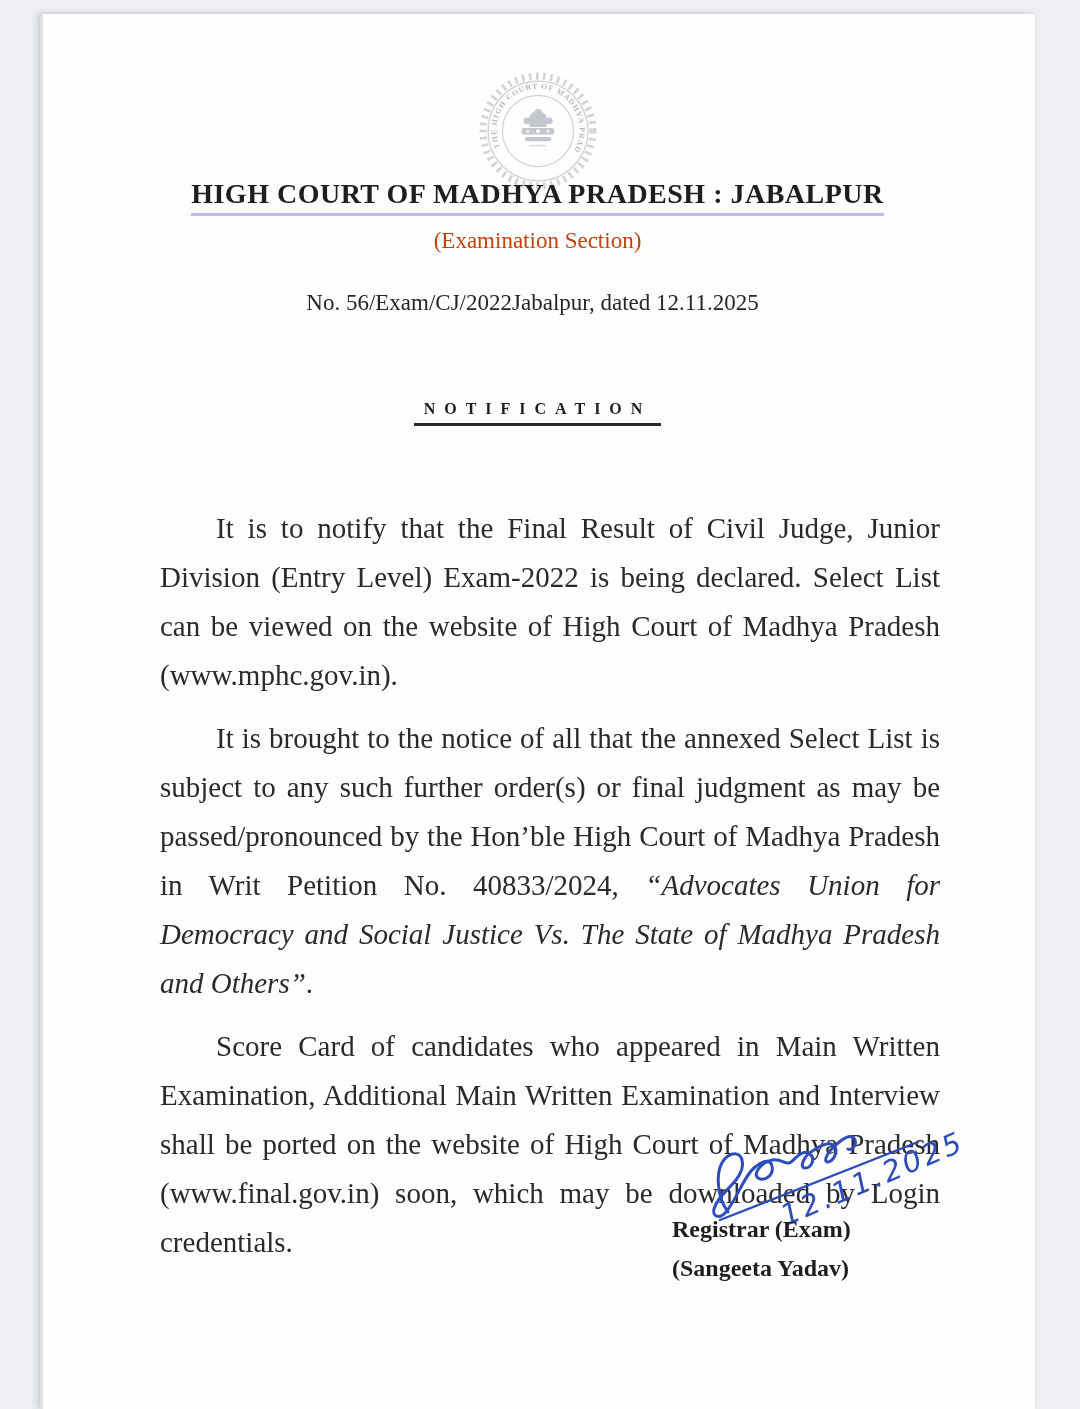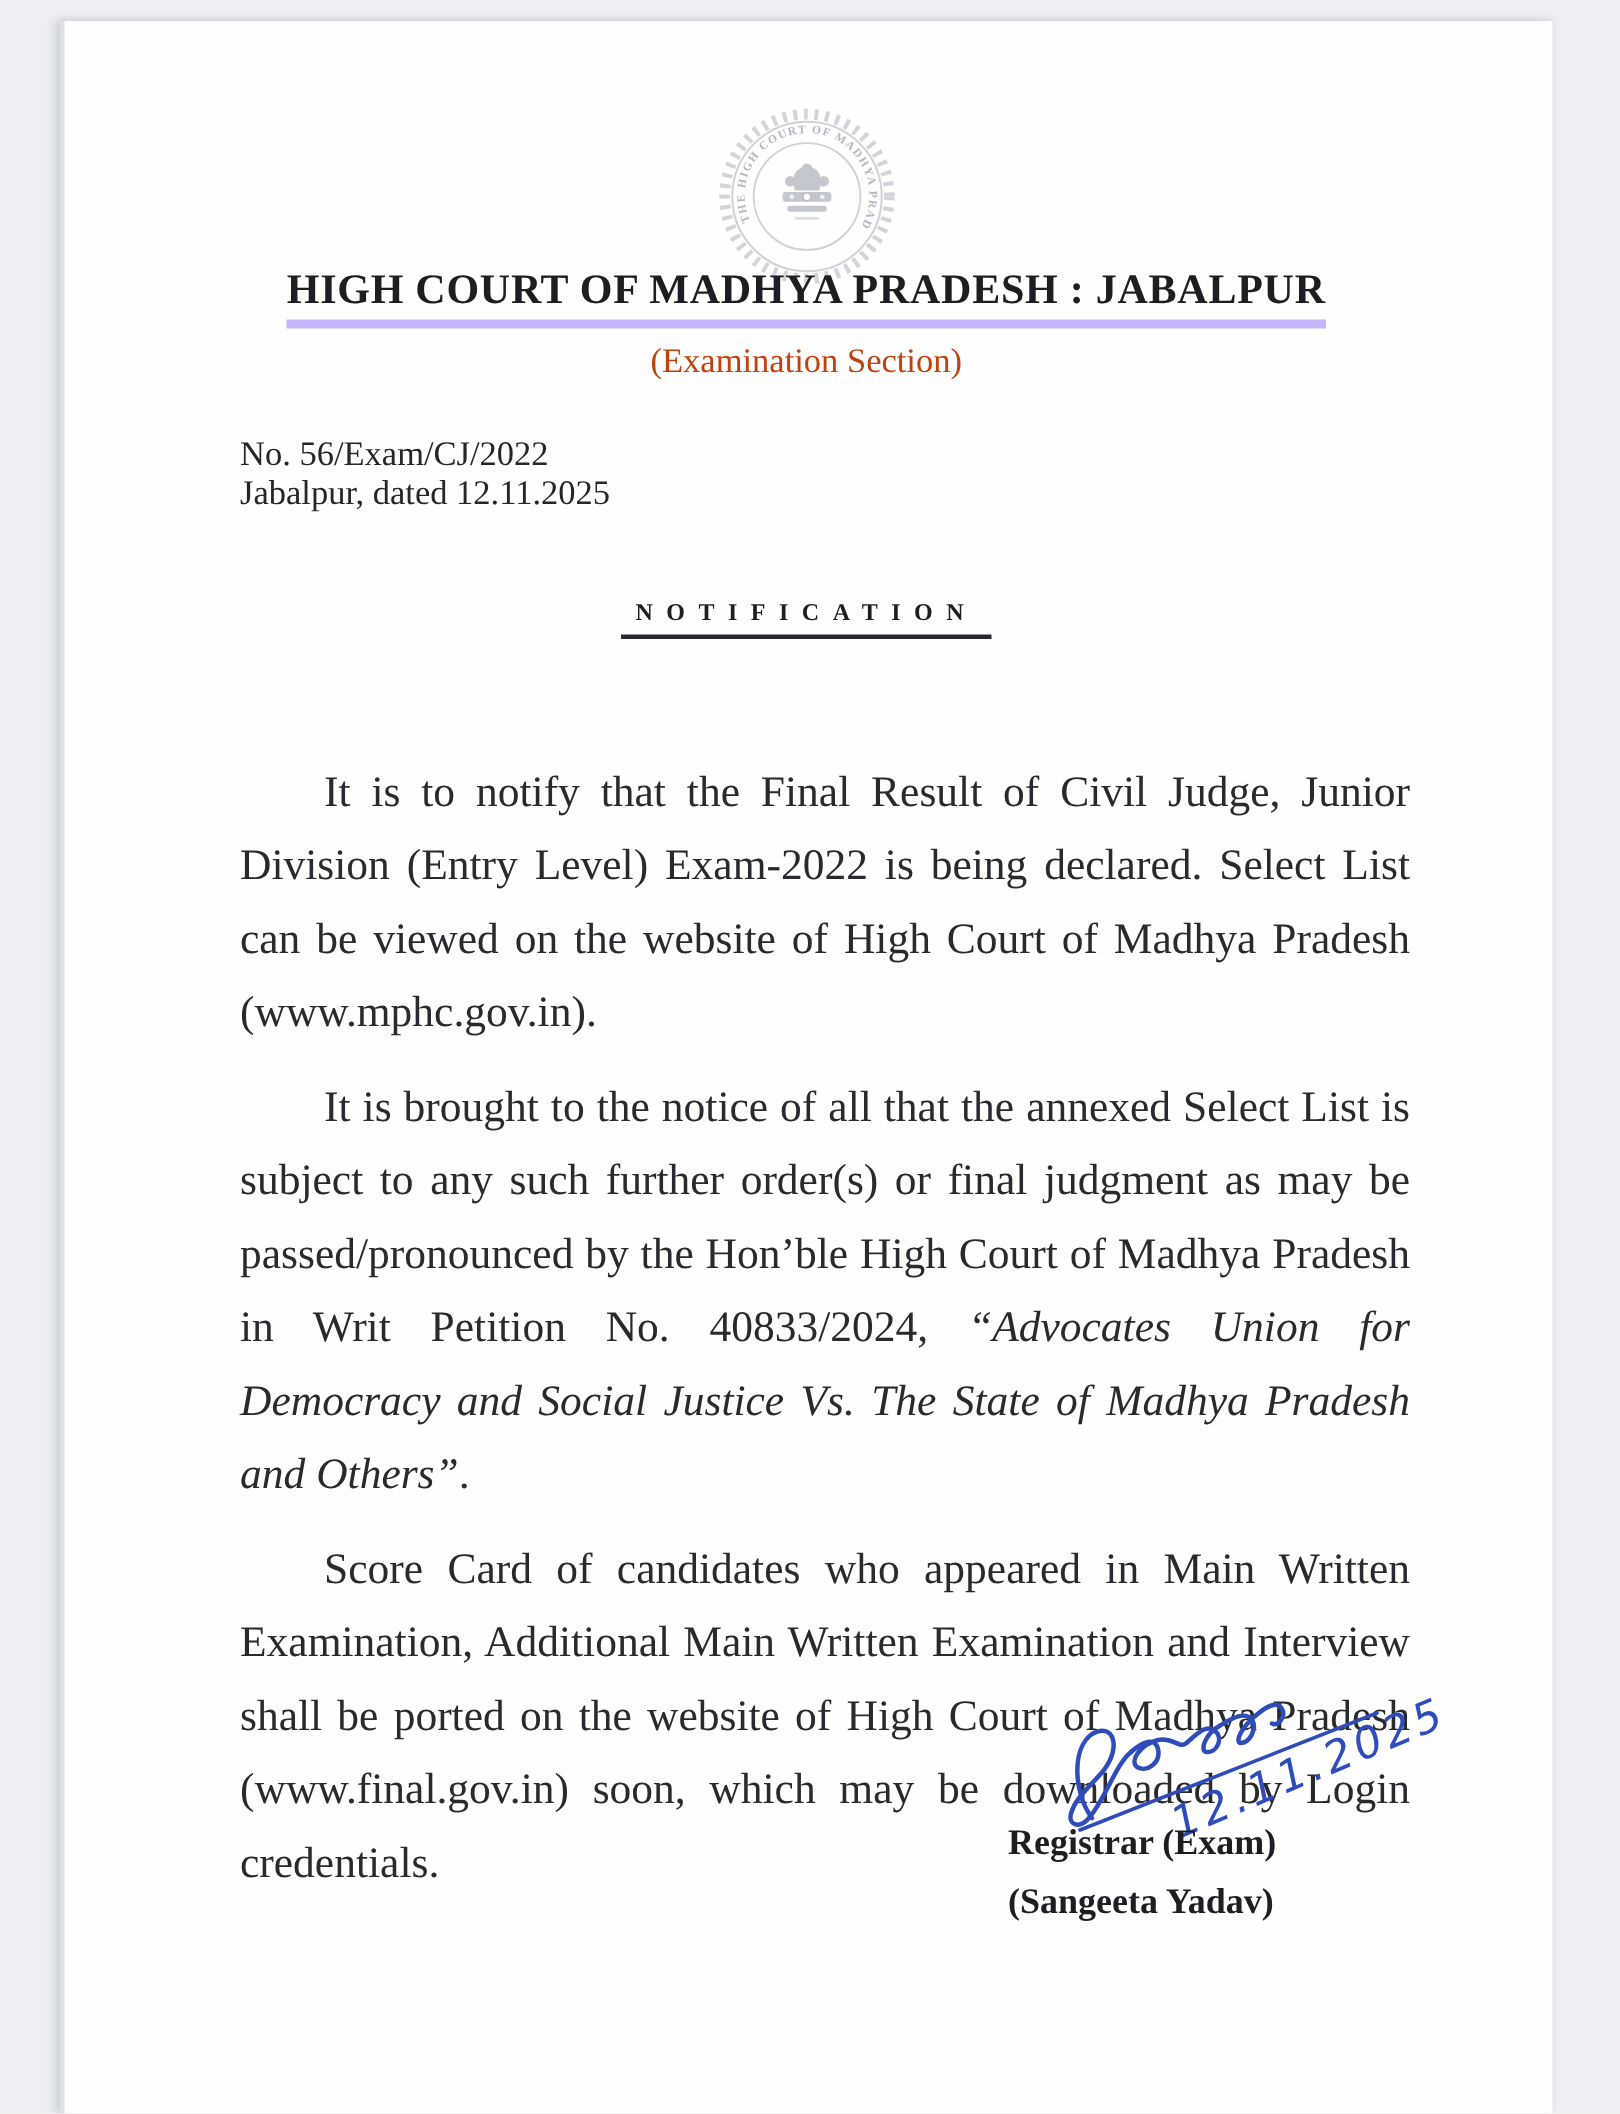--- a/index.html
+++ b/index.html
@@ -36,35 +36,34 @@
     opacity: 0.85;
   }
   
   .title-wrap { position: absolute; top: 164px; left: 0; width: 100%; text-align: center; }
   .doc-title {
     display: inline-block;
     font-size: 28px;
     font-weight: bold;
     letter-spacing: 0.5px;
     color: #1e1e22;
-    border-bottom: 6px solid #c4b5fd;
+    border-bottom: 3px solid #c4b5fd;
     padding-bottom: 3px;
   }
   .subtitle-wrap { position: absolute; top: 214px; left: 0; width: 100%; text-align: center; }
   .doc-subtitle { font-size: 23px; color: #c2410c; }
 
   .ref-row {
     position: absolute;
     top: 276px; left: 120px;
     width: 745px;
     display: flex;
     justify-content: center;
     font-size: 23px;
     color: #26262a;
-    flex-direction: column;
   }
 
   .notif-wrap { position: absolute; top: 386px; left: 0; width: 100%; text-align: center; }
   .notif-heading {
     display: inline-block;
     font-size: 16px;
     font-weight: bold;
     letter-spacing: 9px;
     color: #1e1e22;
     border-bottom: 3px solid #2a2a2e;

